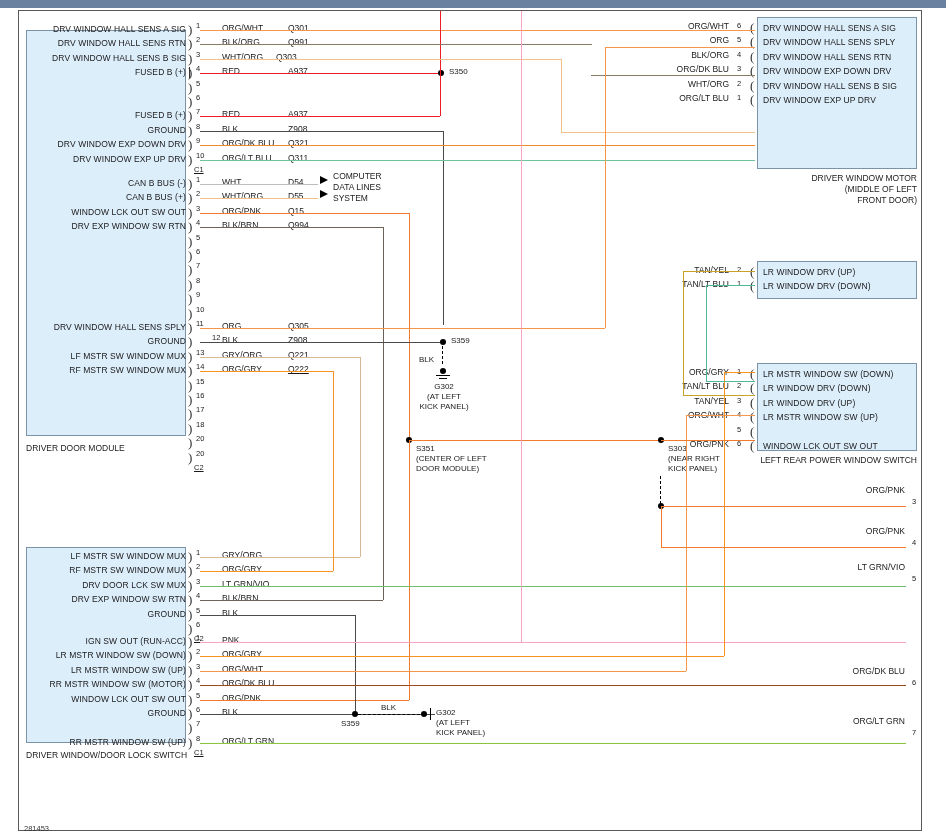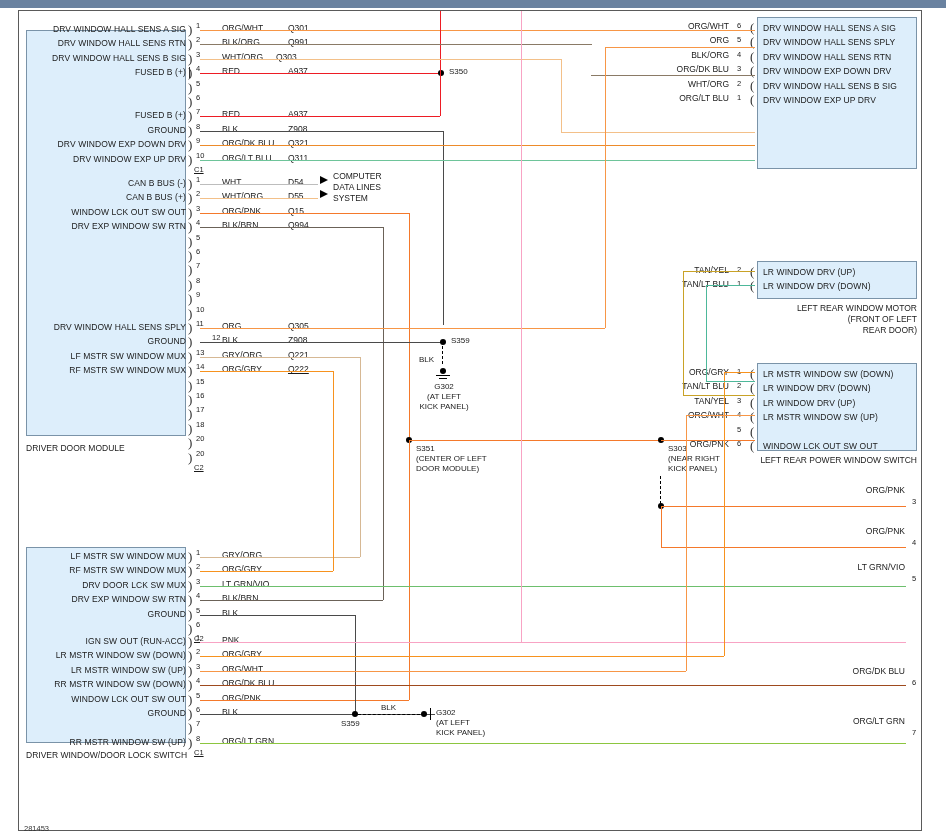--- a/index.html
+++ b/index.html
@@ -42,28 +42,28 @@
   <div id="ddm-c1"></div>
   <div id="ddm-c2"></div>
 
   <div class="box" style="left:26px;top:547px;width:160px;height:196px;"></div>
   <div class="cap" style="left:26px;top:750px;">DRIVER WINDOW/DOOR LOCK SWITCH</div>
   <div id="dwls-c2"></div>
   <div id="dwls-c1"></div>
 
   <div class="box" style="left:757px;top:17px;width:160px;height:152px;"></div>
   <div id="dwm"></div>
+  <div class="capR" style="left:707px;top:173px;width:210px;line-height:11px;">
+    <div>DRIVER WINDOW MOTOR</div>
+    <div>(MIDDLE OF LEFT</div>
+    <div>FRONT DOOR)</div>
+  </div>
 
   <div class="box" style="left:757px;top:261px;width:160px;height:38px;"></div>
   <div id="lrwm"></div>
-  <div class="capR" style="left:707px;top:303px;width:210px;line-height:11px;">
-    <div>LEFT REAR WINDOW MOTOR</div>
-    <div>(FRONT OF LEFT</div>
-    <div>REAR DOOR)</div>
-  </div>
 
   <div class="box" style="left:757px;top:363px;width:160px;height:88px;"></div>
   <div id="lrpws"></div>
   <div class="capR" style="left:707px;top:455px;width:210px;">LEFT REAR POWER WINDOW SWITCH</div>
 
   <div id="wirelayer"></div>
 
   <div class="arrow" style="left:320px;top:176px;"></div>
   <div class="arrow" style="left:320px;top:190px;"></div>
   <div style="position:absolute;left:333px;top:171px;font-size:8.5px;line-height:11px;color:#1a1a1a;">
@@ -215,21 +215,21 @@
     <div class="brk" style="left:188px;top:649.4px;">)</div>
     <div class="pinnum" style="left:196px;top:647.4px;">2</div>
     <div class="blabel" style="right:760px;top:650.4px;">LR MSTR WINDOW SW (DOWN)</div>
     <div class="wname" style="left:222px;top:649.4px;">ORG/GRY</div>
     <div class="brk" style="left:188px;top:663.8px;">)</div>
     <div class="pinnum" style="left:196px;top:661.8px;">3</div>
     <div class="blabel" style="right:760px;top:664.8px;">LR MSTR WINDOW SW (UP)</div>
     <div class="wname" style="left:222px;top:663.8px;">ORG/WHT</div>
     <div class="brk" style="left:188px;top:678.2px;">)</div>
     <div class="pinnum" style="left:196px;top:676.2px;">4</div>
-    <div class="blabel" style="right:760px;top:679.2px;">RR MSTR WINDOW SW (DOWN)</div>
+    <div class="blabel" style="right:760px;top:679.2px;">RR MSTR WINDOW SW (MOTOR)</div>
     <div class="wname" style="left:222px;top:678.2px;">ORG/DK BLU</div>
     <div class="brk" style="left:188px;top:692.6px;">)</div>
     <div class="pinnum" style="left:196px;top:690.6px;">5</div>
     <div class="blabel" style="right:760px;top:693.6px;">WINDOW LCK OUT SW OUT</div>
     <div class="wname" style="left:222px;top:692.6px;">ORG/PNK</div>
     <div class="brk" style="left:188px;top:707px;">)</div>
     <div class="pinnum" style="left:196px;top:705px;">6</div>
     <div class="blabel" style="right:760px;top:708px;">GROUND</div>
     <div class="wname" style="left:222px;top:707px;">BLK</div>
     <div class="brk" style="left:188px;top:721.4px;">)</div>

